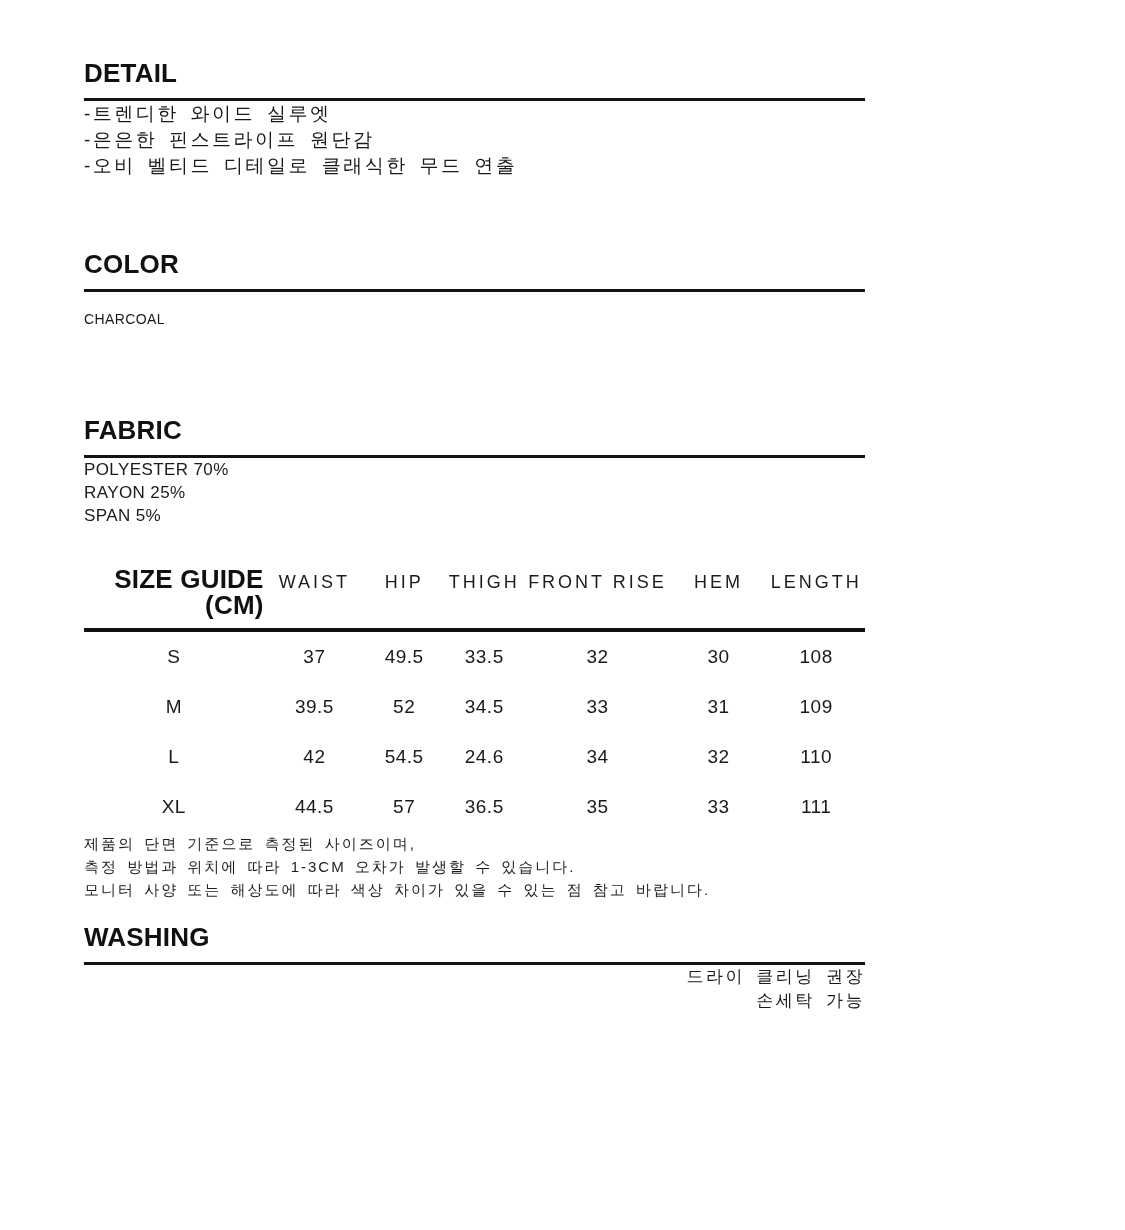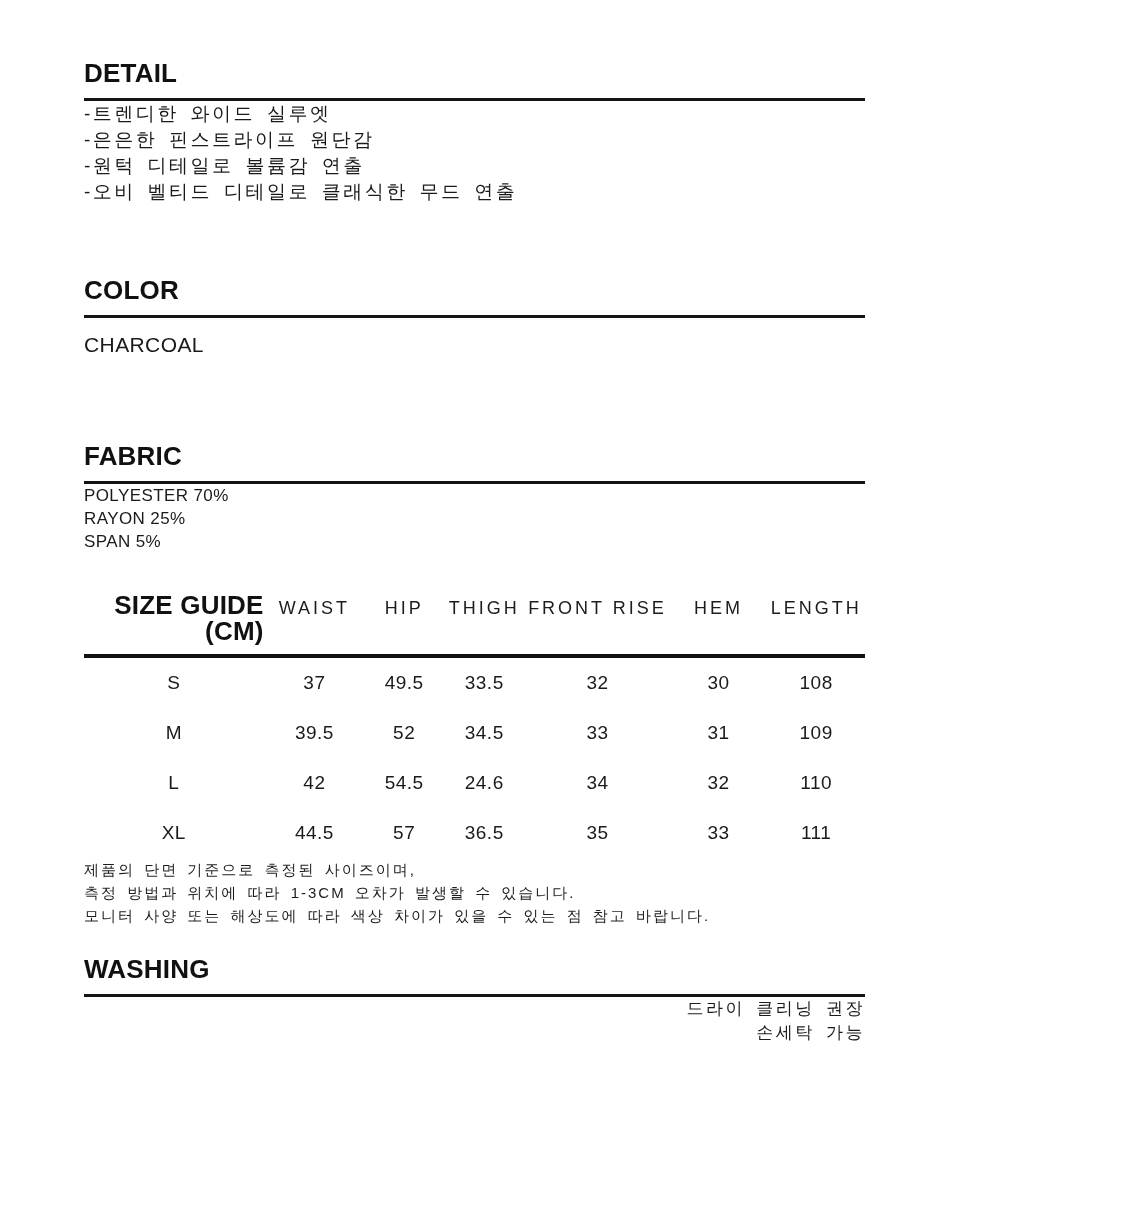--- a/index.html
+++ b/index.html
@@ -44,40 +44,40 @@
   .detail-list li {
     font-size: 19px;
     line-height: 26px;
     letter-spacing: 2.5px;
     word-spacing: 4px;
     color: #1a1a1a;
   }
   
   .color-value {
     margin: 16px 0 0 0;
-    font-size: 21px;
+    font-size: 14px;
     line-height: 22px;
     letter-spacing: 0.4px;
     color: #1a1a1a;
   }
   
   .fabric-list {
     margin-top: 14px;
   }
   .fabric-list li {
     font-size: 17px;
     line-height: 23px;
     letter-spacing: 0.4px;
     color: #1a1a1a;
   }
   
   .section-color   { margin-top: 72px; }
   .section-fabric  { margin-top: 87px; }
   .section-size    { margin-top: 39px; }
-  .section-washing { margin-top: 29px; }
+  .section-washing { margin-top: 23px; }
 
   
   .size-grid-row {
     display: grid;
     grid-template-columns: 23% 13% 10% 10.5% 18.5% 12.5% 12.5%;
     align-items: baseline;
     width: 100%;
   }
   .size-head-row .size-title-cell {
     text-align: right;
@@ -138,21 +138,20 @@
 
 <div class="page">
   <div class="content">
 
     <section class="section-detail">
       <h2 class="section-title">DETAIL</h2>
       <hr class="rule">
       <ul class="plain-list detail-list">
         <li>-트렌디한 와이드 실루엣</li>
         <li>-은은한 핀스트라이프 원단감</li>
-        <li>-원턱 디테일로 볼륨감 연출</li>
         <li>-오비 벨티드 디테일로 클래식한 무드 연출</li>
       </ul>
     </section>
 
     <section class="section-color">
       <h2 class="section-title">COLOR</h2>
       <hr class="rule">
       <p class="color-value">CHARCOAL</p>
     </section>
 

